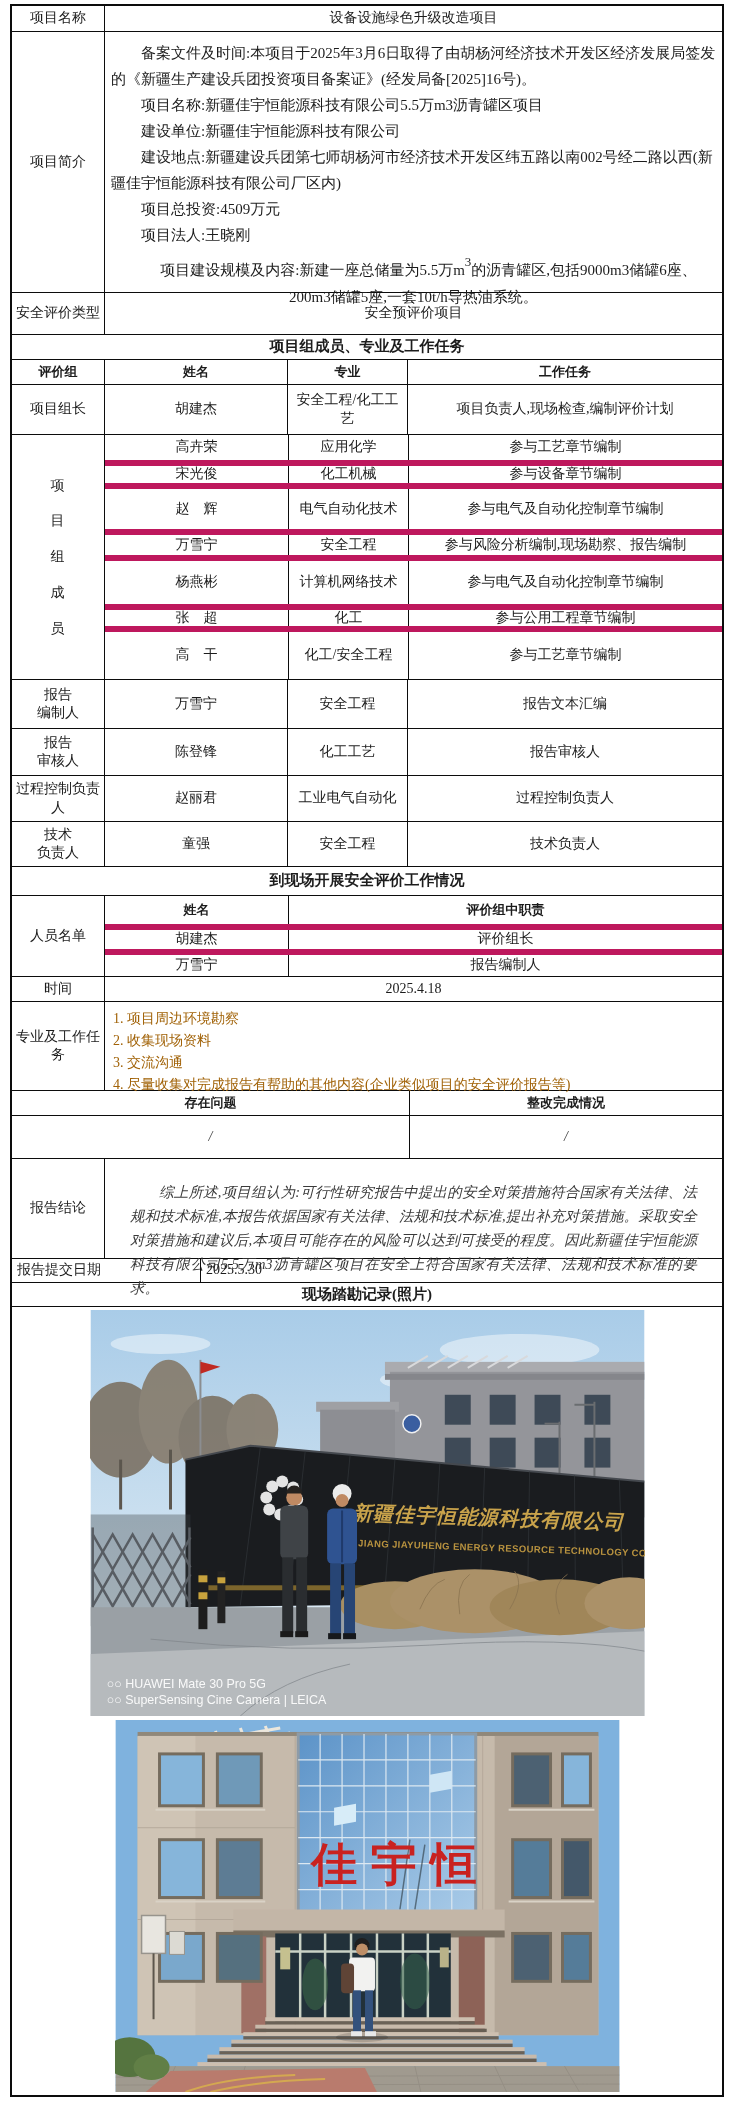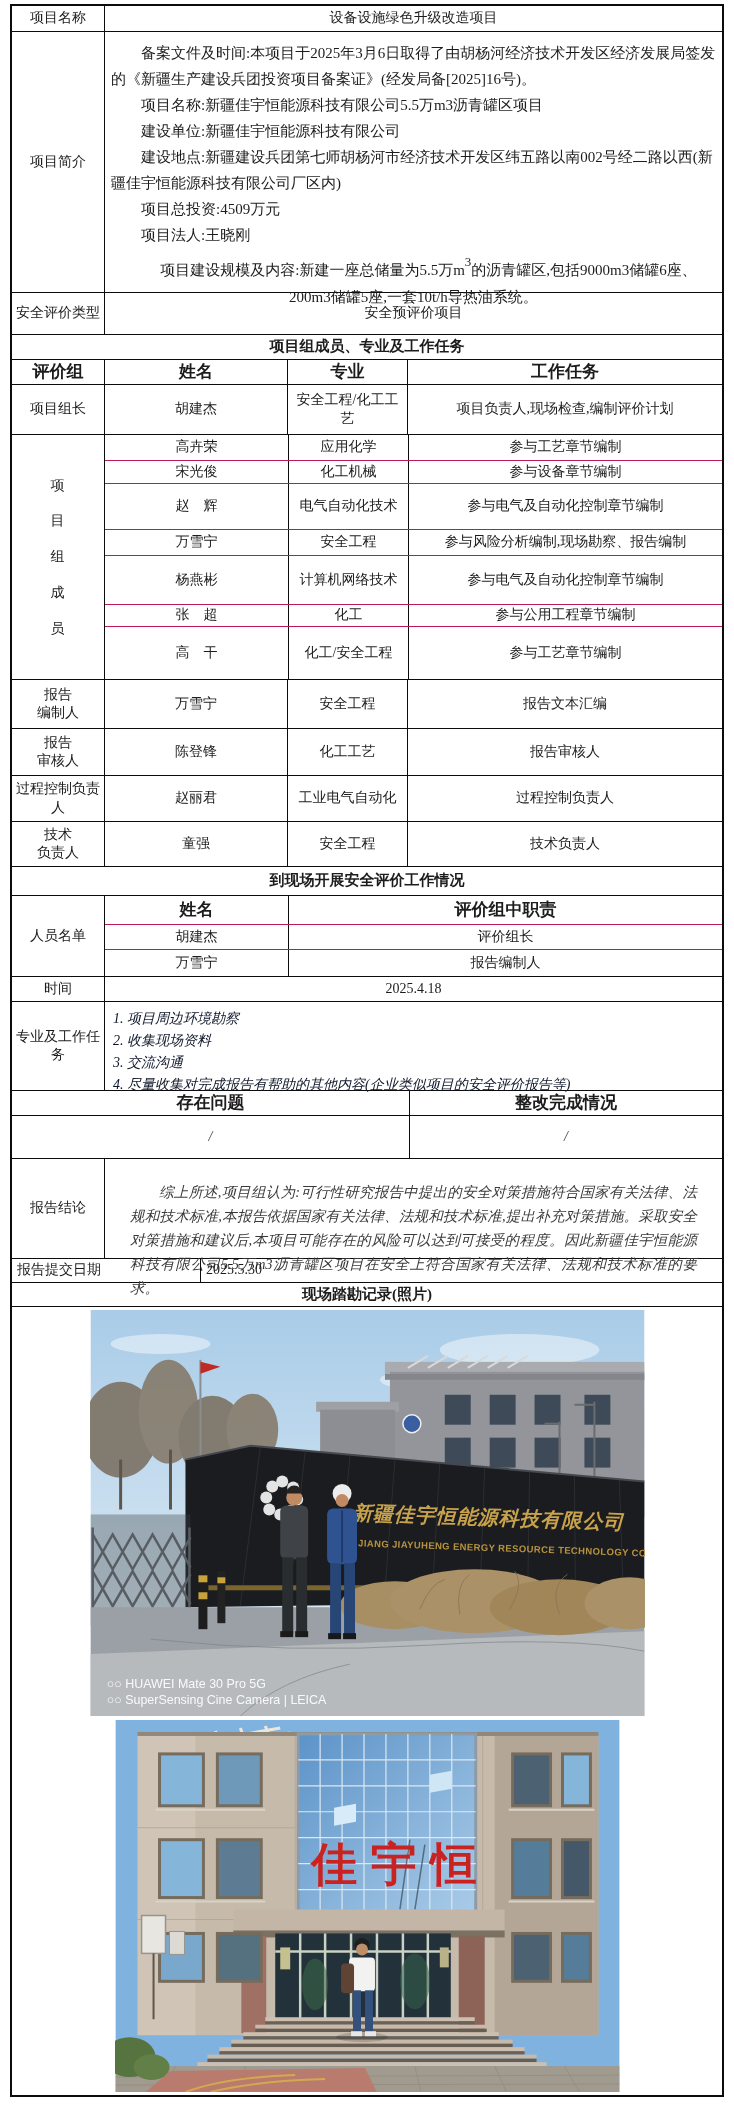--- a/index.html
+++ b/index.html
@@ -11,36 +11,36 @@
   .cell{box-sizing:border-box;display:flex;align-items:center;justify-content:center;
         text-align:center;font-size:14px;line-height:1.3;padding:1px 4px;}
   .cell + .cell{border-left:1px solid #0c0c0c;}
   .lbl{font-weight:normal;white-space:pre-line;}
   .c1{width:92px;flex:0 0 92px;}
   .c2{width:183px;flex:0 0 183px;}
   .c3{width:120px;flex:0 0 120px;}
   .c4{flex:1 1 auto;}
   .full{flex:1 1 auto;font-weight:bold;font-size:15px;}
   .subcol{flex:1 1 auto;display:flex;flex-direction:column;}
-  .subrow{display:flex;border-top:1px solid #be185d;box-sizing:border-box;}
+  .subrow{display:flex;border-top:6px solid #be185d;box-sizing:border-box;}
   .subrow:first-child{border-top:none;}
   .subrow .cell:first-child{border-left:none;}
   .vert{line-height:2.55;letter-spacing:1px;}
   .intro-cell{display:block;text-align:left;padding:8px 6px 4px 6px;font-size:15px;line-height:26px;}
   .intro-cell p{margin:0;text-indent:2em;}
   .intro-cell p.gap{margin-top:9px;text-align:center;}
   .supnum{font-size:13px;position:relative;top:-9px;font-family:"Liberation Serif",serif;}
   .kai{font-style:italic;color:#3a3a3a;}
   .tasks-cell{display:block;text-align:left;padding:6px 8px;font-size:14px;line-height:22px;}
-  .tasks-cell div{font-style:italic;color:#0f172a;}
+  .tasks-cell div{color:#a16207;}
   .concl-cell{display:block;text-align:left;padding:5px 9px;font-size:14.5px;line-height:24px;}
   .concl-cell p{margin:16px;text-indent:2em;font-style:italic;color:#3a3a3a;text-align:justify;}
   .left-al{justify-content:flex-start;text-align:left;padding-left:5px;}
   .num{font-family:"Liberation Serif",serif;}
-  .hdr15{font-weight:bold;font-size:17px;}
+  .hdr15{font-weight:bold;font-size:13px;}
   .photos-cell{flex:1 1 auto;display:flex;flex-direction:column;align-items:center;padding:3px 0;}
   .photo{display:block;}
   .photo + .photo{margin-top:4px;}
   svg text{font-family:"Liberation Sans","DejaVu Sans",sans-serif;}
 </style>
 </head>
 <body>
 
 <div class="doc">
 

